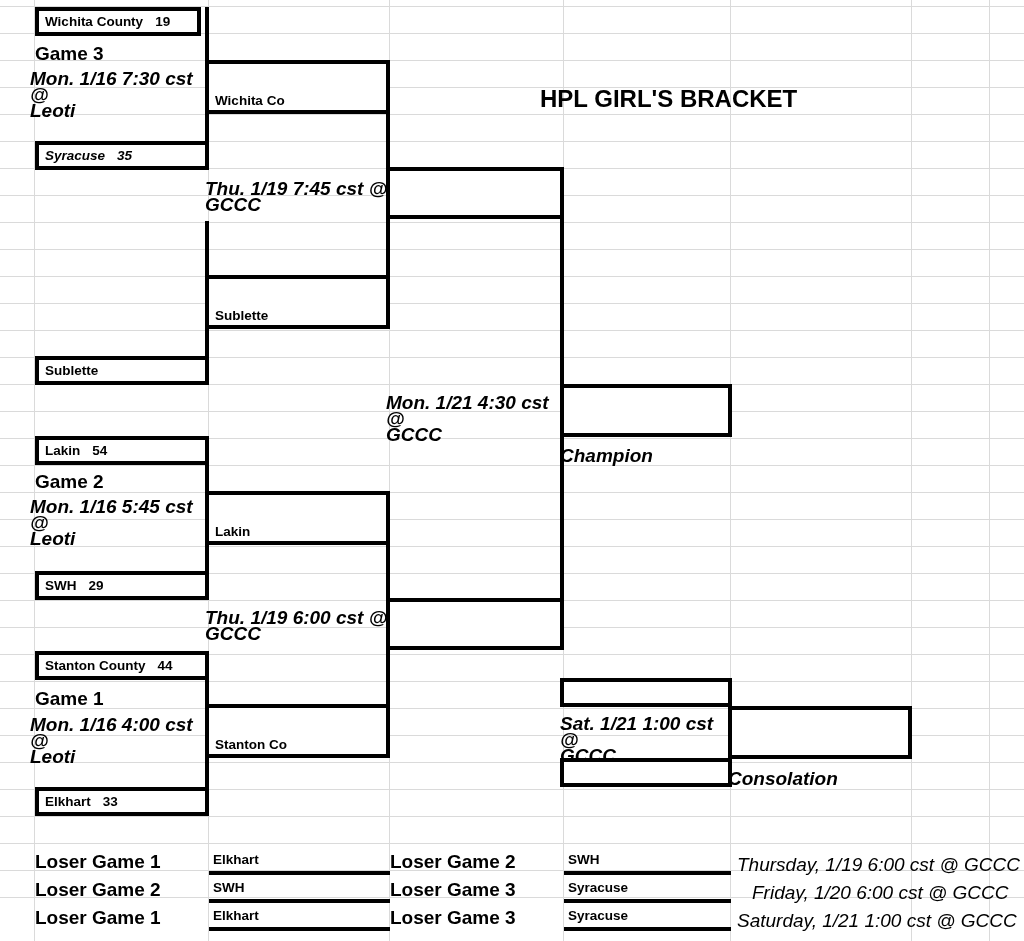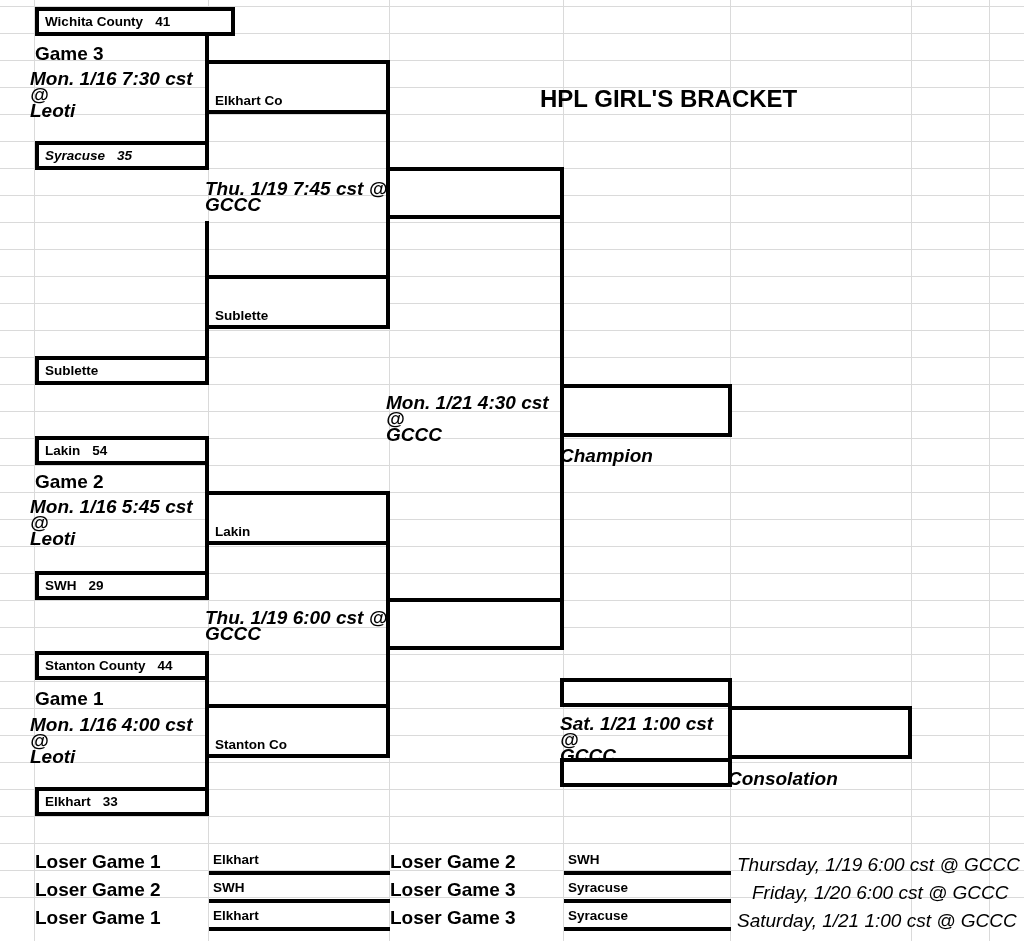--- a/index.html
+++ b/index.html
@@ -41,23 +41,23 @@
   <div class="vline" style="left:205px;top:7px;height:163px"></div>
   <div class="vline" style="left:205px;top:221px;height:164px"></div>
   <div class="vline" style="left:205px;top:436px;height:164px"></div>
   <div class="vline" style="left:205px;top:651px;height:165px"></div>
   <div class="vline" style="left:386px;top:114px;height:161px"></div>
   <div class="vline" style="left:386px;top:545px;height:159px"></div>
   <div class="vline" style="left:560px;top:219px;height:431px"></div>
 
   <div class="title">HPL GIRL'S BRACKET</div>
 
-  <div class="box teambox" style="left:35px;top:7px;width:200px;height:29px">
+  <div class="box teambox" style="left:35px;top:7px;width:166px;height:29px">
     <span class="lbl">Wichita County</span>
-    <span class="score">41</span>
+    <span class="score">19</span>
   </div>
   <div class="box teambox" style="left:35px;top:141px;width:174px;height:29px">
     <span class="lbl it">Syracuse</span>
     <span class="score it">35</span>
   </div>
   <div class="box teambox" style="left:35px;top:356px;width:174px;height:29px">
     <span class="lbl">Sublette</span>
     <span class="score"></span>
   </div>
   <div class="box teambox" style="left:35px;top:436px;width:174px;height:29px">
@@ -87,21 +87,21 @@
     <div>Mon. 1/16 5:45 cst @</div>
     <div>Leoti</div>
   </div>
   <div class="ctext" style="left:35px;top:691px;width:174px">Game 1</div>
   <div class="ctext sched" style="left:30px;top:717px;width:184px">
     <div>Mon. 1/16 4:00 cst @</div>
     <div>Leoti</div>
   </div>
 
   <div class="box slotbox" style="left:205px;top:60px;width:185px;height:54px">
-    <span class="lbl">Elkhart Co</span>
+    <span class="lbl">Wichita Co</span>
   </div>
   <div class="box slotbox" style="left:205px;top:275px;width:185px;height:54px">
     <span class="lbl">Sublette</span>
   </div>
   <div class="box slotbox" style="left:205px;top:491px;width:185px;height:54px">
     <span class="lbl">Lakin</span>
   </div>
   <div class="box slotbox" style="left:205px;top:704px;width:185px;height:54px">
     <span class="lbl">Stanton Co</span>
   </div>

